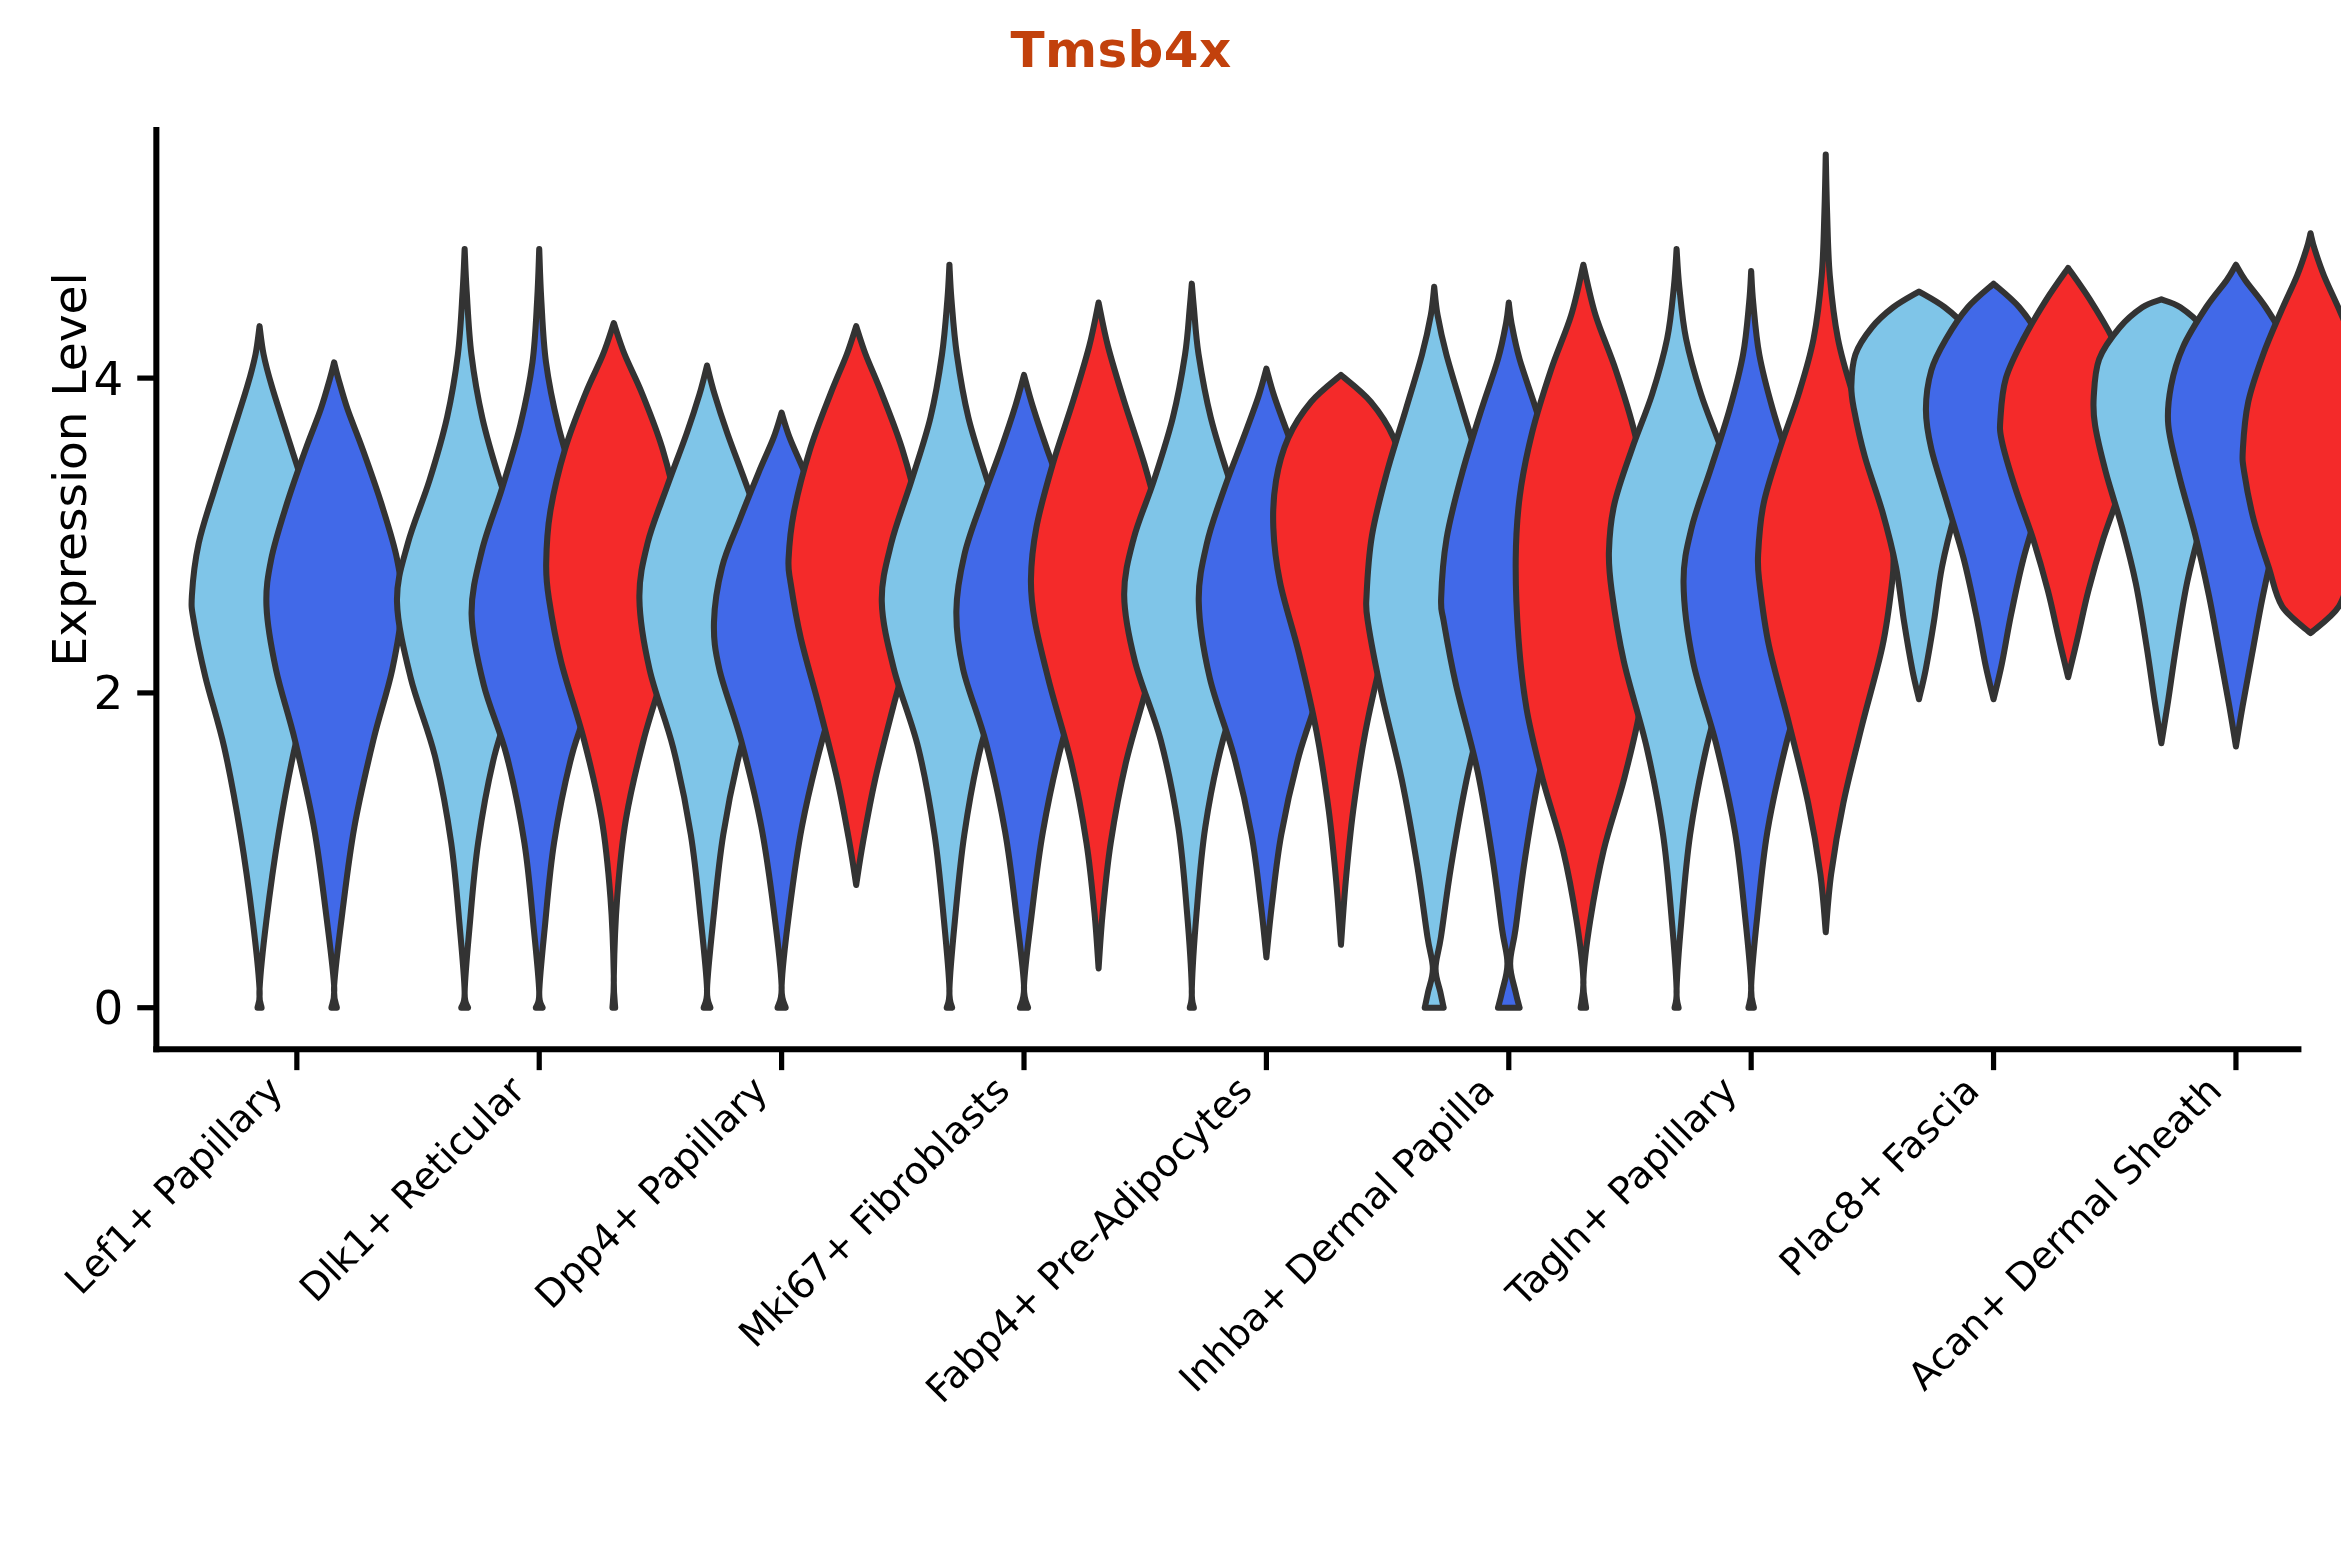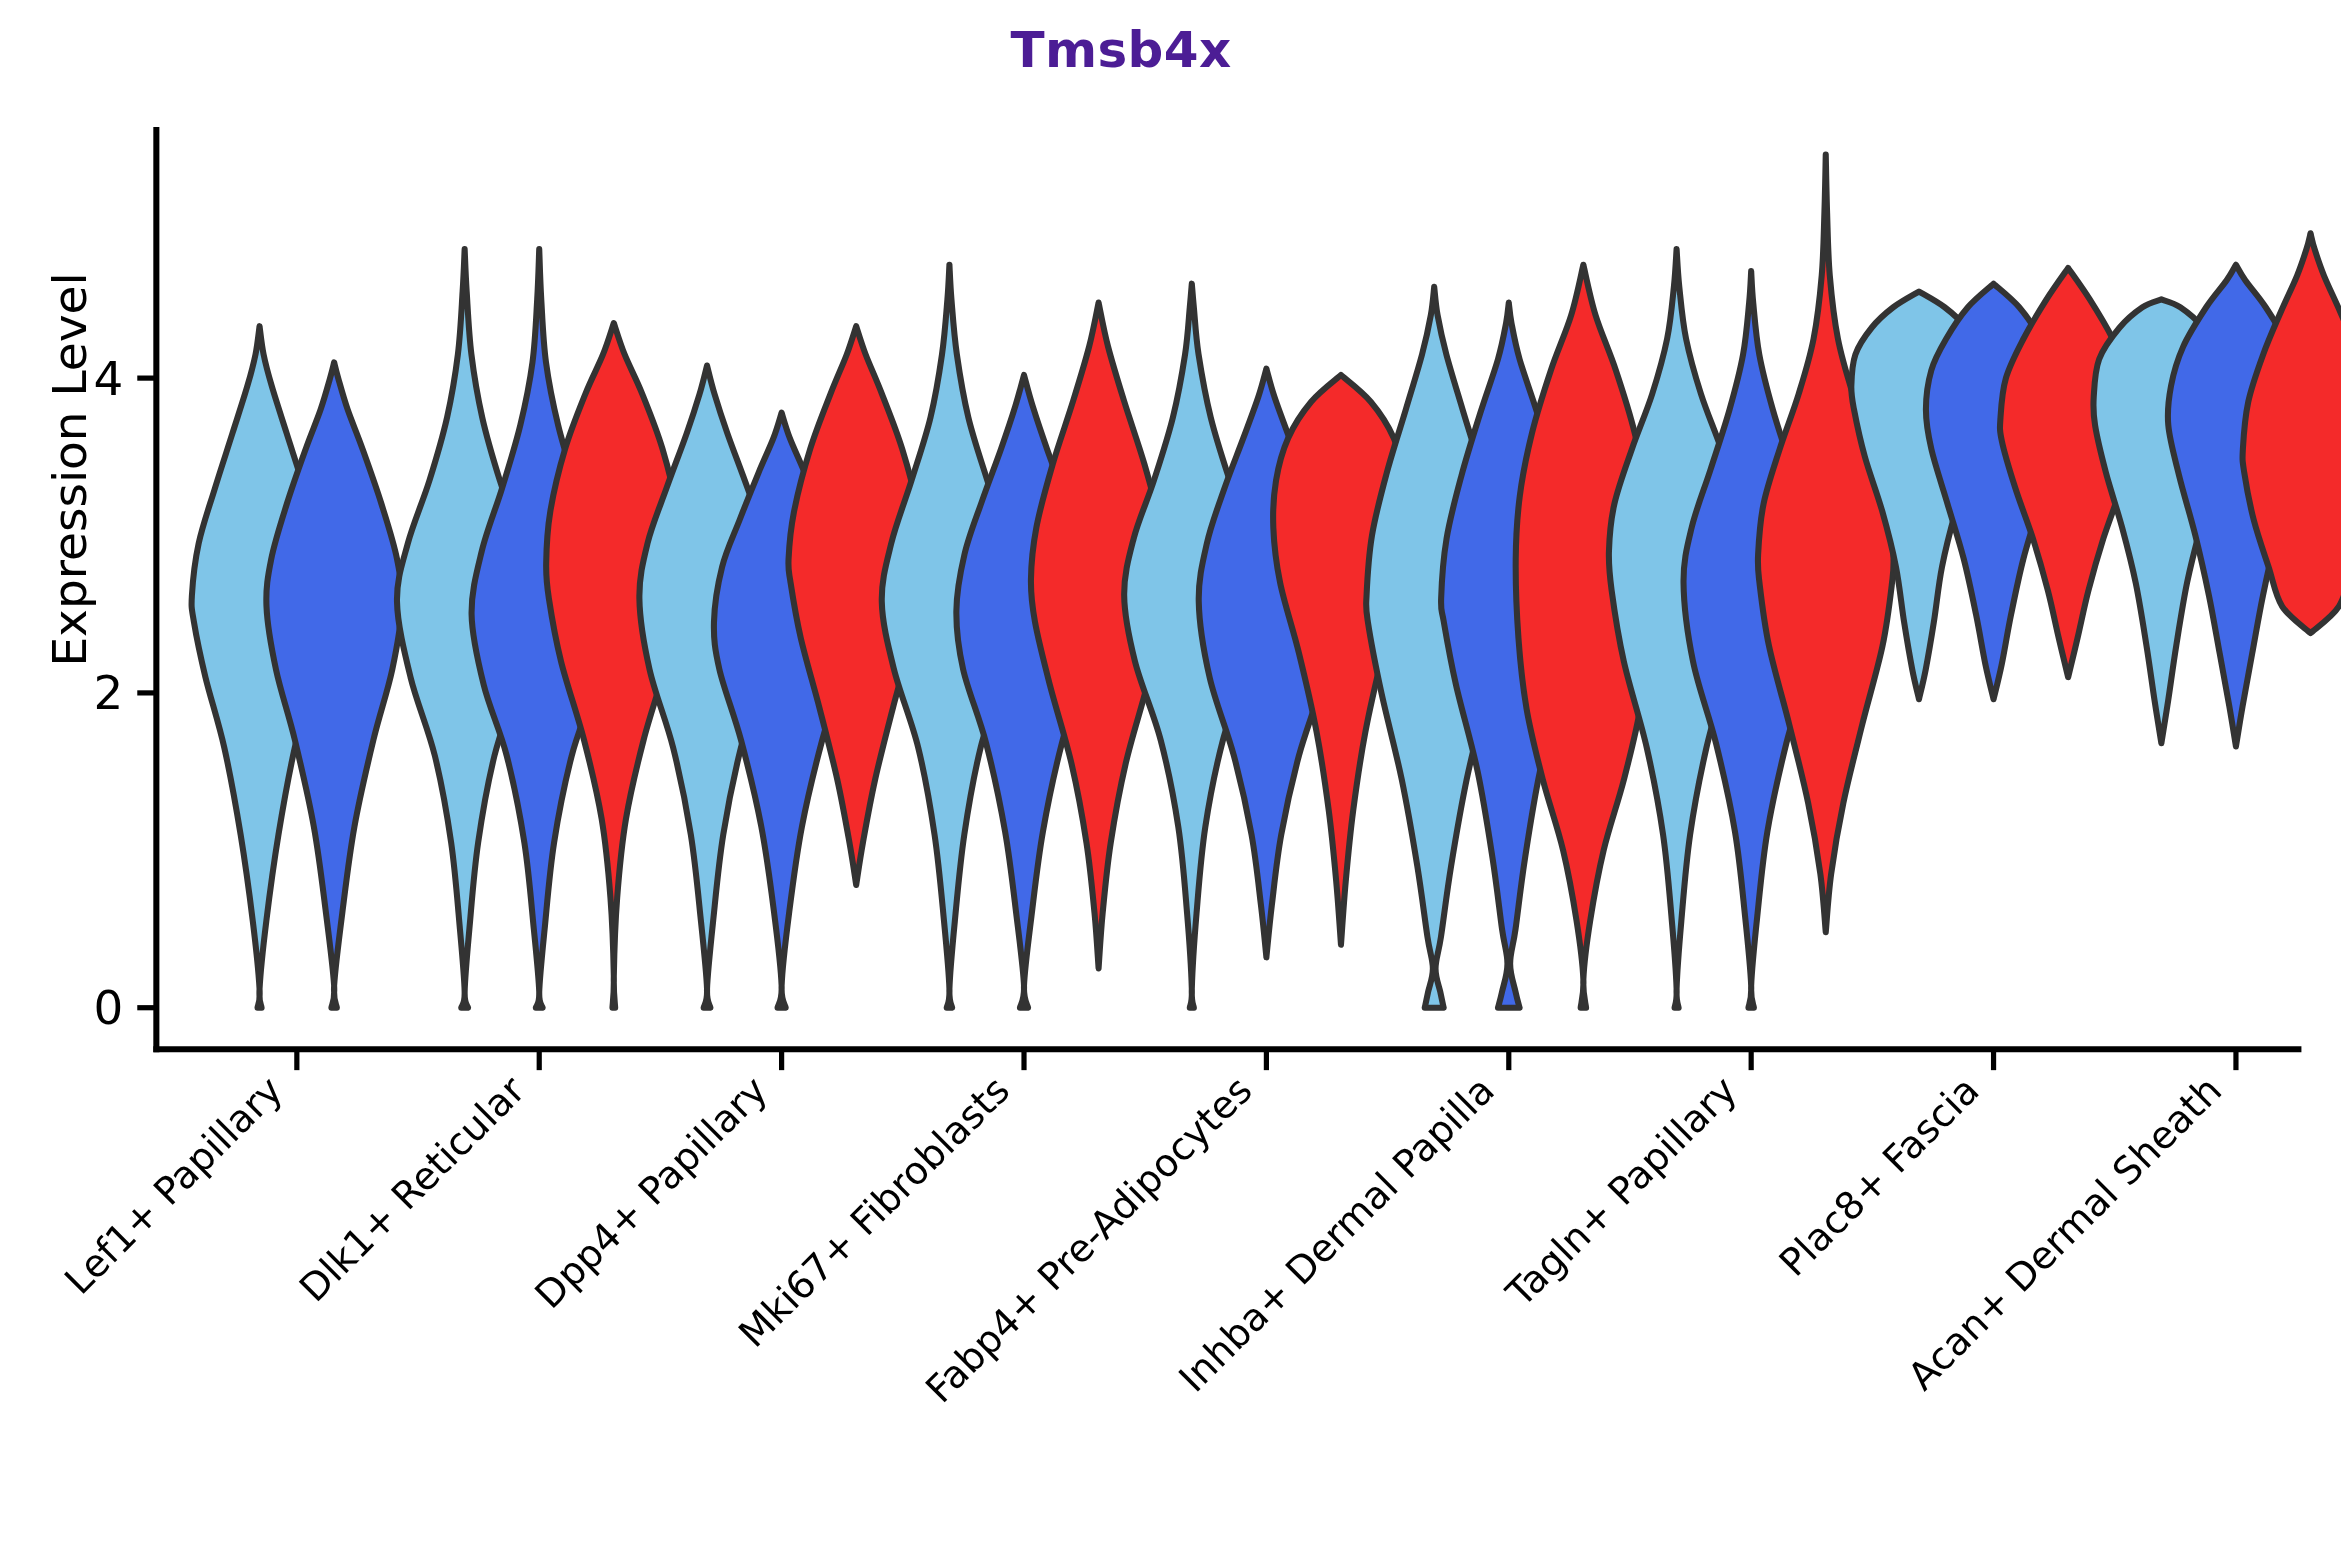--- a/index.html
+++ b/index.html
@@ -1,20 +1,20 @@
 <!DOCTYPE html>
 <html style="font-size:14px"><head>
 <meta charset="utf-8">
 <style>
   html,body{margin:0;padding:0;background:#ffffff;}
   body{width:2342px;height:1561px;font-family:"DejaVu Sans","Liberation Sans",sans-serif;}
   #root{position:relative;width:2342px;height:1561px;background:#fff;overflow:hidden;}
   #plot-title{
     position:absolute;left:0;top:21px;width:2242px;text-align:center;
-    font-size:50px;font-weight:bold;color:#4c1d95;letter-spacing:0.4px;
+    font-size:50px;font-weight:bold;color:#c2410c;letter-spacing:0.4px;
     font-family:"DejaVu Sans","Liberation Sans",sans-serif;
   }
   #ylabel{
     position:absolute;left:-260px;top:442px;width:659px;text-align:center;
     font-size:47px;color:#000;transform:rotate(-90deg);transform-origin:center center;
     font-family:"DejaVu Sans","Liberation Sans",sans-serif;
   }
   svg#chart{position:absolute;left:0;top:0;}
   .ytick-label{font-size:54px;fill:#000;font-family:"DejaVu Sans","Liberation Sans",sans-serif;}
   .xtick-label{font-size:44px;fill:#000;font-family:"DejaVu Sans","Liberation Sans",sans-serif;}

